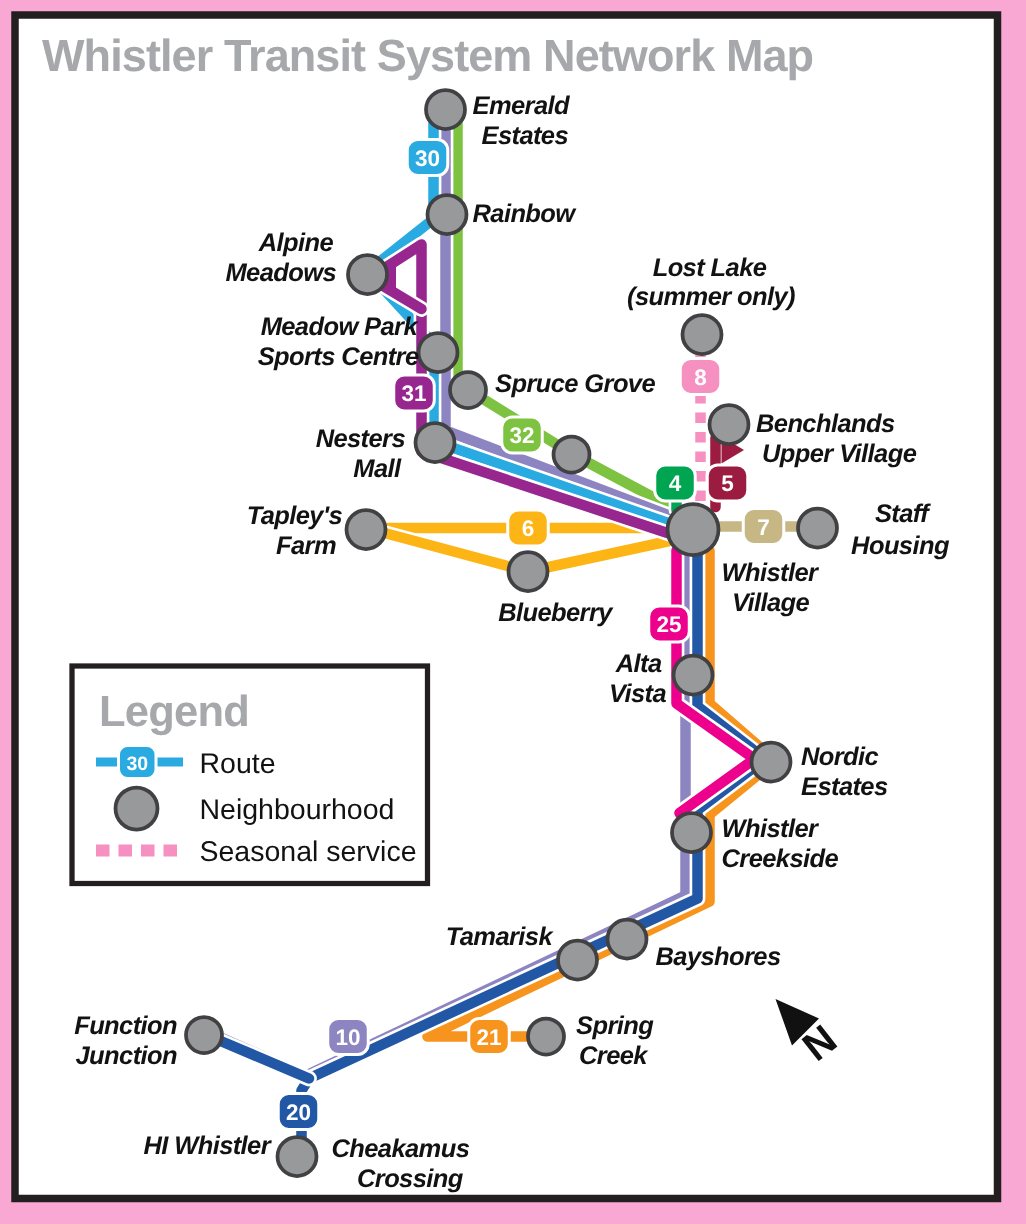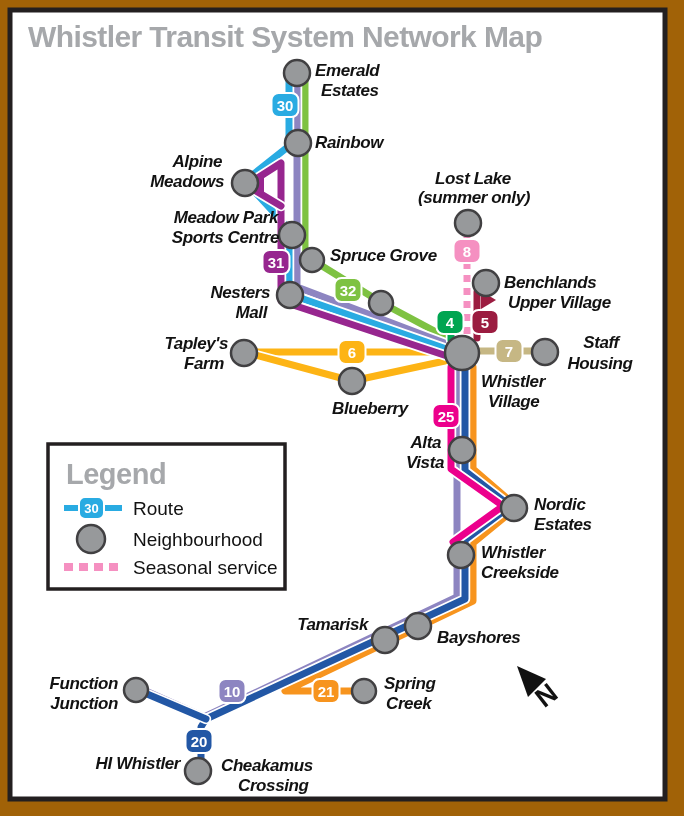--- a/index.html
+++ b/index.html
@@ -1,16 +1,16 @@
 <!DOCTYPE html>
 <html><head>
 <meta charset="utf-8">
 <style>
   html,body{margin:0;padding:0;background:#fff;}
-  .page{width:684px;height:816px;position:relative;background:#a16207;overflow:hidden;}
+  .page{width:684px;height:816px;position:relative;background:#f9a8d4;overflow:hidden;}
   svg{display:block;}
   text{font-family:"Liberation Sans",sans-serif;}
   .map-title{font:700 30px "Liberation Sans",sans-serif;fill:#A6A8AB;letter-spacing:-0.6px;}
   .station-label{font:italic 700 17px "Liberation Sans",sans-serif;fill:#121212;letter-spacing:-0.4px;}
   .badge-text{font:700 15px "Liberation Sans",sans-serif;fill:#fff;}
   .badge-text-sm{font:700 13px "Liberation Sans",sans-serif;fill:#fff;}
   .stn{fill:#97999B;stroke:#414042;stroke-width:2.5;}
   .legend-box{fill:#fff;stroke:#231F20;stroke-width:3.5;}
   .legend-title{font:700 29px "Liberation Sans",sans-serif;fill:#A6A8AB;letter-spacing:-0.5px;}
   .legend-label{font:400 19px "Liberation Sans",sans-serif;fill:#121212;}

